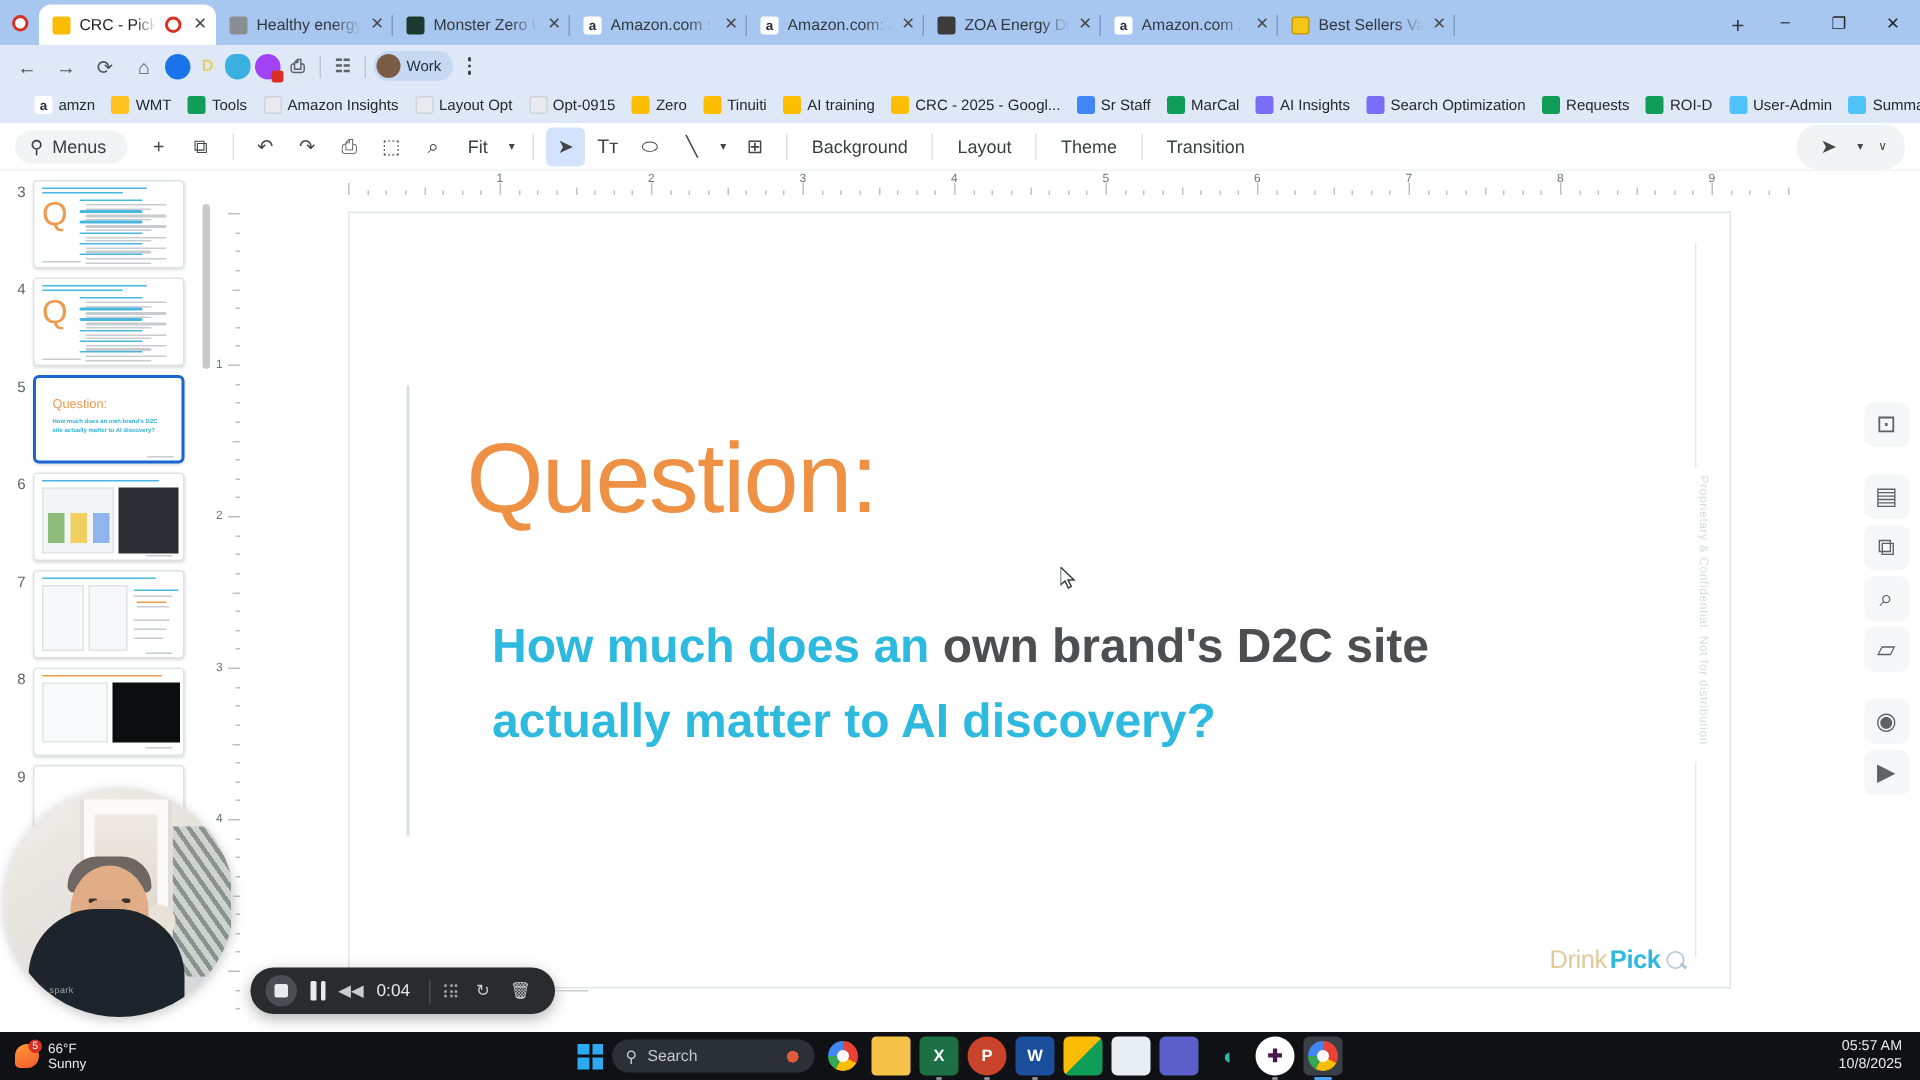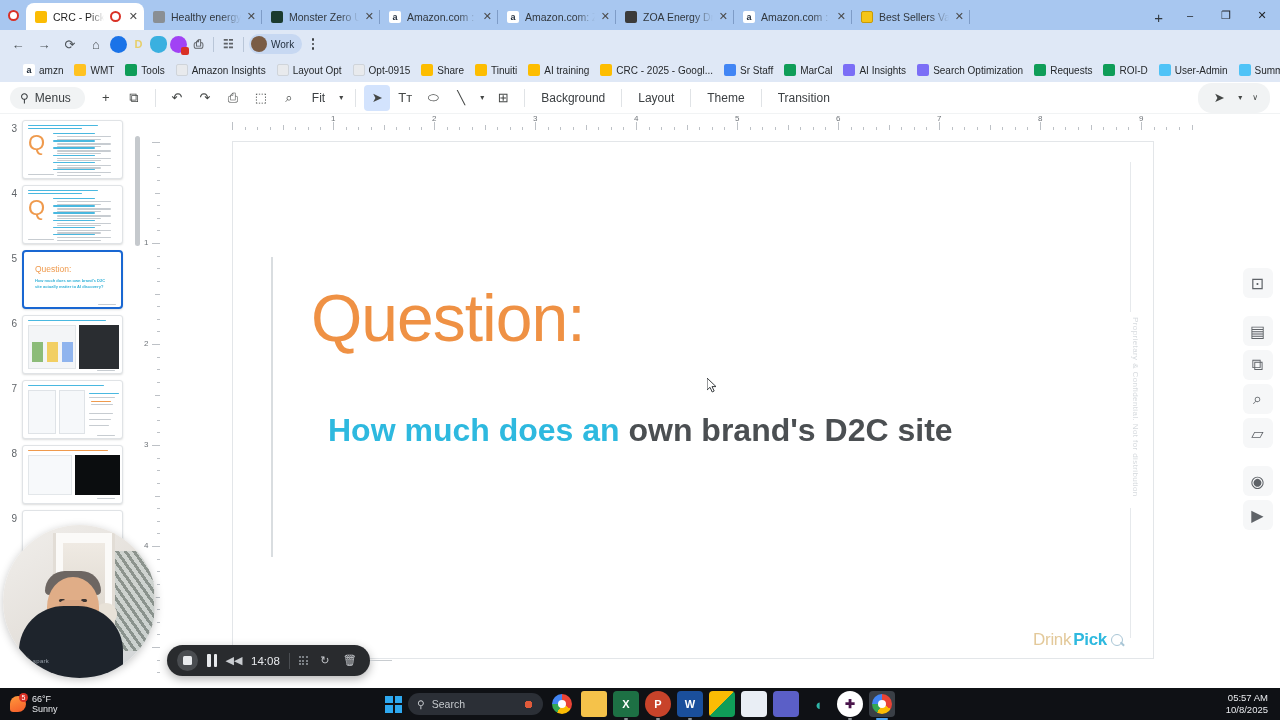--- a/index.html
+++ b/index.html
@@ -410,21 +410,21 @@
         <span class="bm">
           <span class="bmi i-img"></span>
           <span>Layout Opt</span>
         </span>
         <span class="bm">
           <span class="bmi i-img"></span>
           <span>Opt-0915</span>
         </span>
         <span class="bm">
           <span class="bmi i-folder-o"></span>
-          <span>Share</span>
+          <span>Zero</span>
         </span>
         <span class="bm">
           <span class="bmi i-folder-o"></span>
           <span>Tinuiti</span>
         </span>
         <span class="bm">
           <span class="bmi i-folder-o"></span>
           <span>AI training</span>
         </span>
         <span class="bm">
@@ -750,20 +750,21 @@
         <div class="thumb"></div>
       </div>
     </div>
 
   <div class="canvas-area">
     <div class="slide">
       <div class="slide-accent"></div>
       <div class="slide-title">Question:</div>
       <div class="slide-body">
         <span>How much does an </span><span class="dark">own brand's D2C site</span><br>
+        <span>actually matter to AI discovery?</span>
       </div>
       <div class="conf-line" style="top:20px;height:150px;"></div>
       <div class="confidential">Proprietary &amp; Confidential. Not for distribution</div>
       <div class="conf-line" style="bottom:20px;height:130px;"></div>
       <div class="dp-logo">
         <span class="dp-detail">Drink</span>
           <span class="dp-page">Pick</span>
         <span class="dp-mag"></span>
       </div>
       <div class="canvas-cursor">
@@ -810,21 +811,21 @@
 
   <div class="recbar">
     <div class="rec-stop">
         <i></i>
       </div>
     <div class="rec-pause">
         <i></i>
         <i></i>
       </div>
     <div class="rec-ico">◀◀</div>
-    <div class="rec-time">14:08</div>
+    <div class="rec-time">0:04</div>
     <div class="rec-sep"></div>
     <div class="rec-dots">
       <i></i>
         <i></i>
         <i></i>
         <i></i>
         <i></i>
         <i></i>
         <i></i>
         <i></i>

